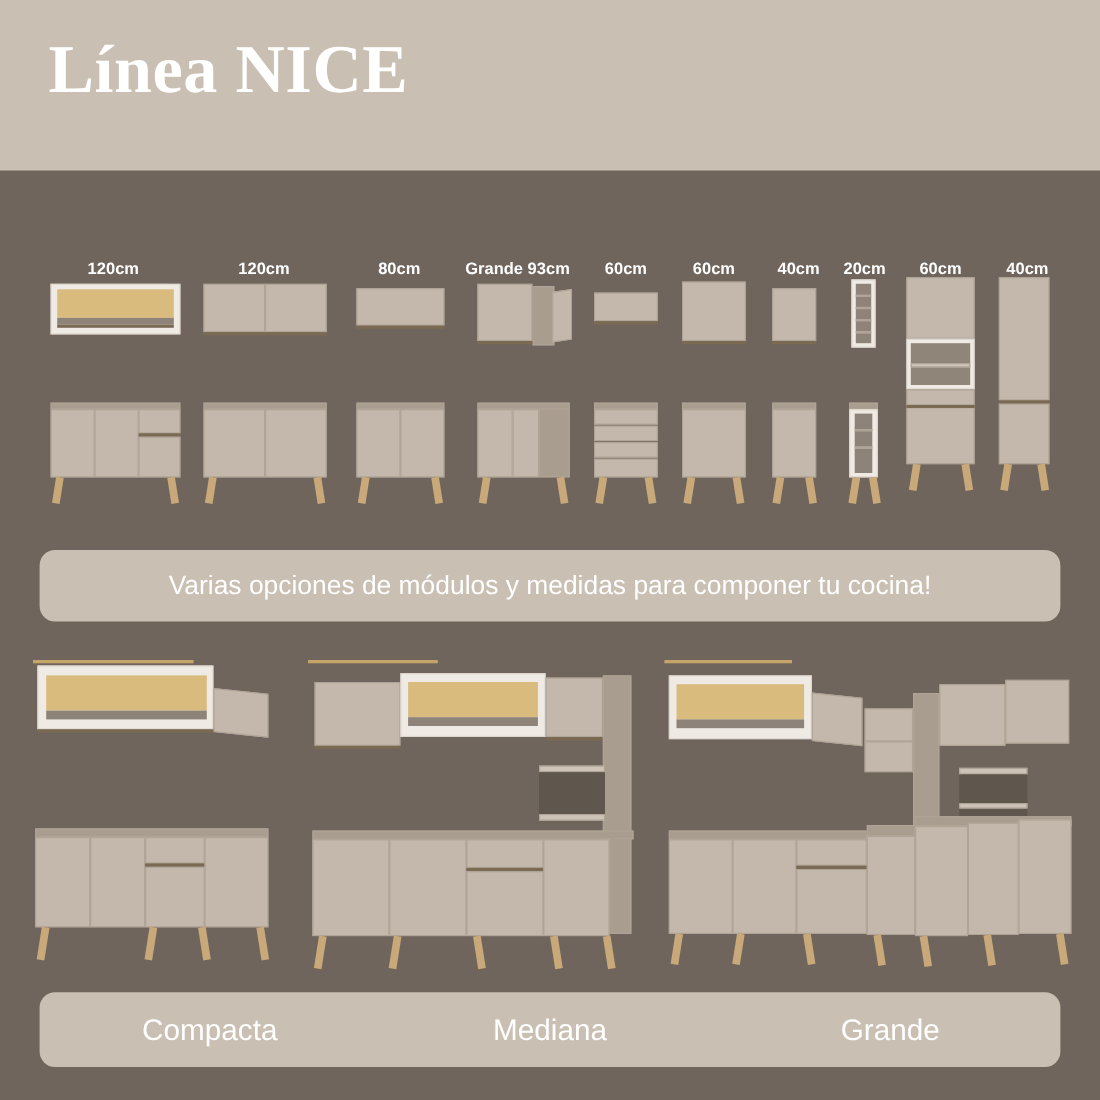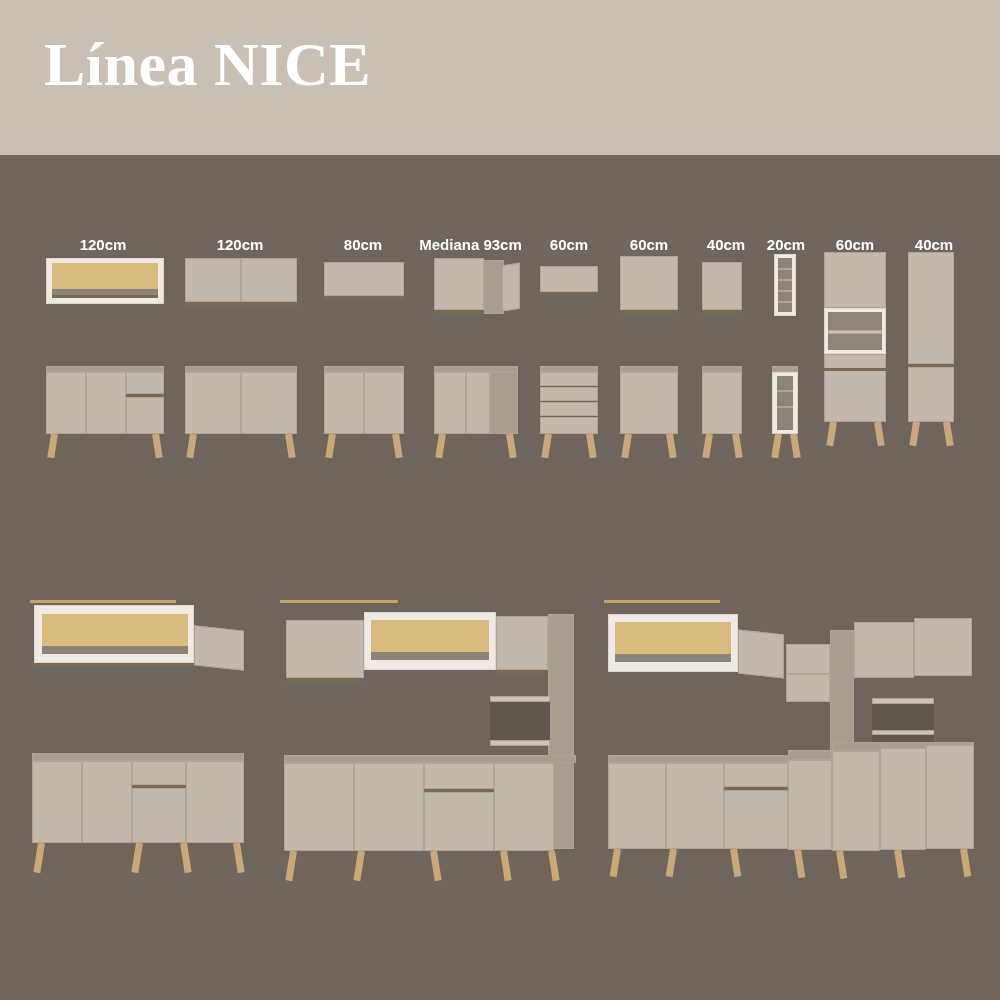--- a/index.html
+++ b/index.html
@@ -121,21 +121,21 @@
 <div id="page">
 
   <div class="header">
     <div class="header-title">Línea NICE</div>
   </div>
 
   <div>
     <div class="dim-label" style="left:48px;  top:236px; width:110px;">120cm</div>
     <div class="dim-label" style="left:185px; top:236px; width:110px;">120cm</div>
     <div class="dim-label" style="left:322px; top:236px; width:82px;">80cm</div>
-    <div class="dim-label" style="left:413px; top:236px; width:115px;">Mediana 93cm</div>
+    <div class="dim-label" style="left:413px; top:236px; width:115px;">Grande 93cm</div>
     <div class="dim-label" style="left:538px; top:236px; width:62px;">60cm</div>
     <div class="dim-label" style="left:618px; top:236px; width:62px;">60cm</div>
     <div class="dim-label" style="left:700px; top:236px; width:52px;">40cm</div>
     <div class="dim-label" style="left:760px; top:236px; width:52px;">20cm</div>
     <div class="dim-label" style="left:824px; top:236px; width:62px;">60cm</div>
     <div class="dim-label" style="left:908px; top:236px; width:52px;">40cm</div>
   </div>
 
   <div>
 
@@ -275,20 +275,23 @@
       <div class="panel-dark panel" style="left:0; top:0; width:26px; height:6px;"></div>
       <div class="panel-white panel" style="left:0; top:6px; width:26px; height:62px;"></div>
       <div class="shadowbox" style="left:5px; top:10px; width:16px; height:54px; background:#8d8378;"></div>
       <div class="panel-light panel" style="left:5px; top:24px; width:16px; height:2px;"></div>
       <div class="panel-light panel" style="left:5px; top:40px; width:16px; height:2px;"></div>
       <div class="leg l" style="left:3px;  top:68px; height:24px;"></div>
       <div class="leg r" style="left:18px; top:68px; height:24px;"></div>
     </div>
   </div>
 
+  <div class="banner">
+    <span>Varias opciones de módulos y medidas para componer tu cocina!</span>
+  </div>
 
   <div class="piece" style="left:30px; top:600px; width:250px; height:270px;">
 
     <div class="panel-white panel" style="left:4px; top:5px; width:160px; height:58px;"></div>
     <div class="wood" style="left:12px; top:14px; width:146px; height:32px;"></div>
     <div class="wood-d" style="left:12px; top:32px; width:146px; height:3px;"></div>
     <div class="shadowbox" style="left:12px; top:46px; width:146px; height:8px; background:#8d8378;"></div>
     <div class="panel" style="left:164px; top:28px; width:50px; height:40px; transform:skewY(6deg);"></div>
     <div class="trim" style="left:4px; top:63px; width:160px; height:3px;"></div>
 
@@ -370,14 +373,19 @@
 
     <div class="leg l" style="left:10px;  top:249px; height:28px;"></div>
     <div class="leg l" style="left:66px;  top:249px; height:28px;"></div>
     <div class="leg r" style="left:126px; top:249px; height:28px;"></div>
     <div class="leg r" style="left:190px; top:250px; height:28px;"></div>
     <div class="leg r" style="left:232px; top:251px; height:28px;"></div>
     <div class="leg r" style="left:290px; top:250px; height:28px;"></div>
     <div class="leg r" style="left:356px; top:249px; height:28px;"></div>
   </div>
 
+  <div class="labelbar">
+    <div class="cell">Compacta</div>
+    <div class="cell">Mediana</div>
+    <div class="cell">Grande</div>
+  </div>
 
 </div>
 
 </body></html>

